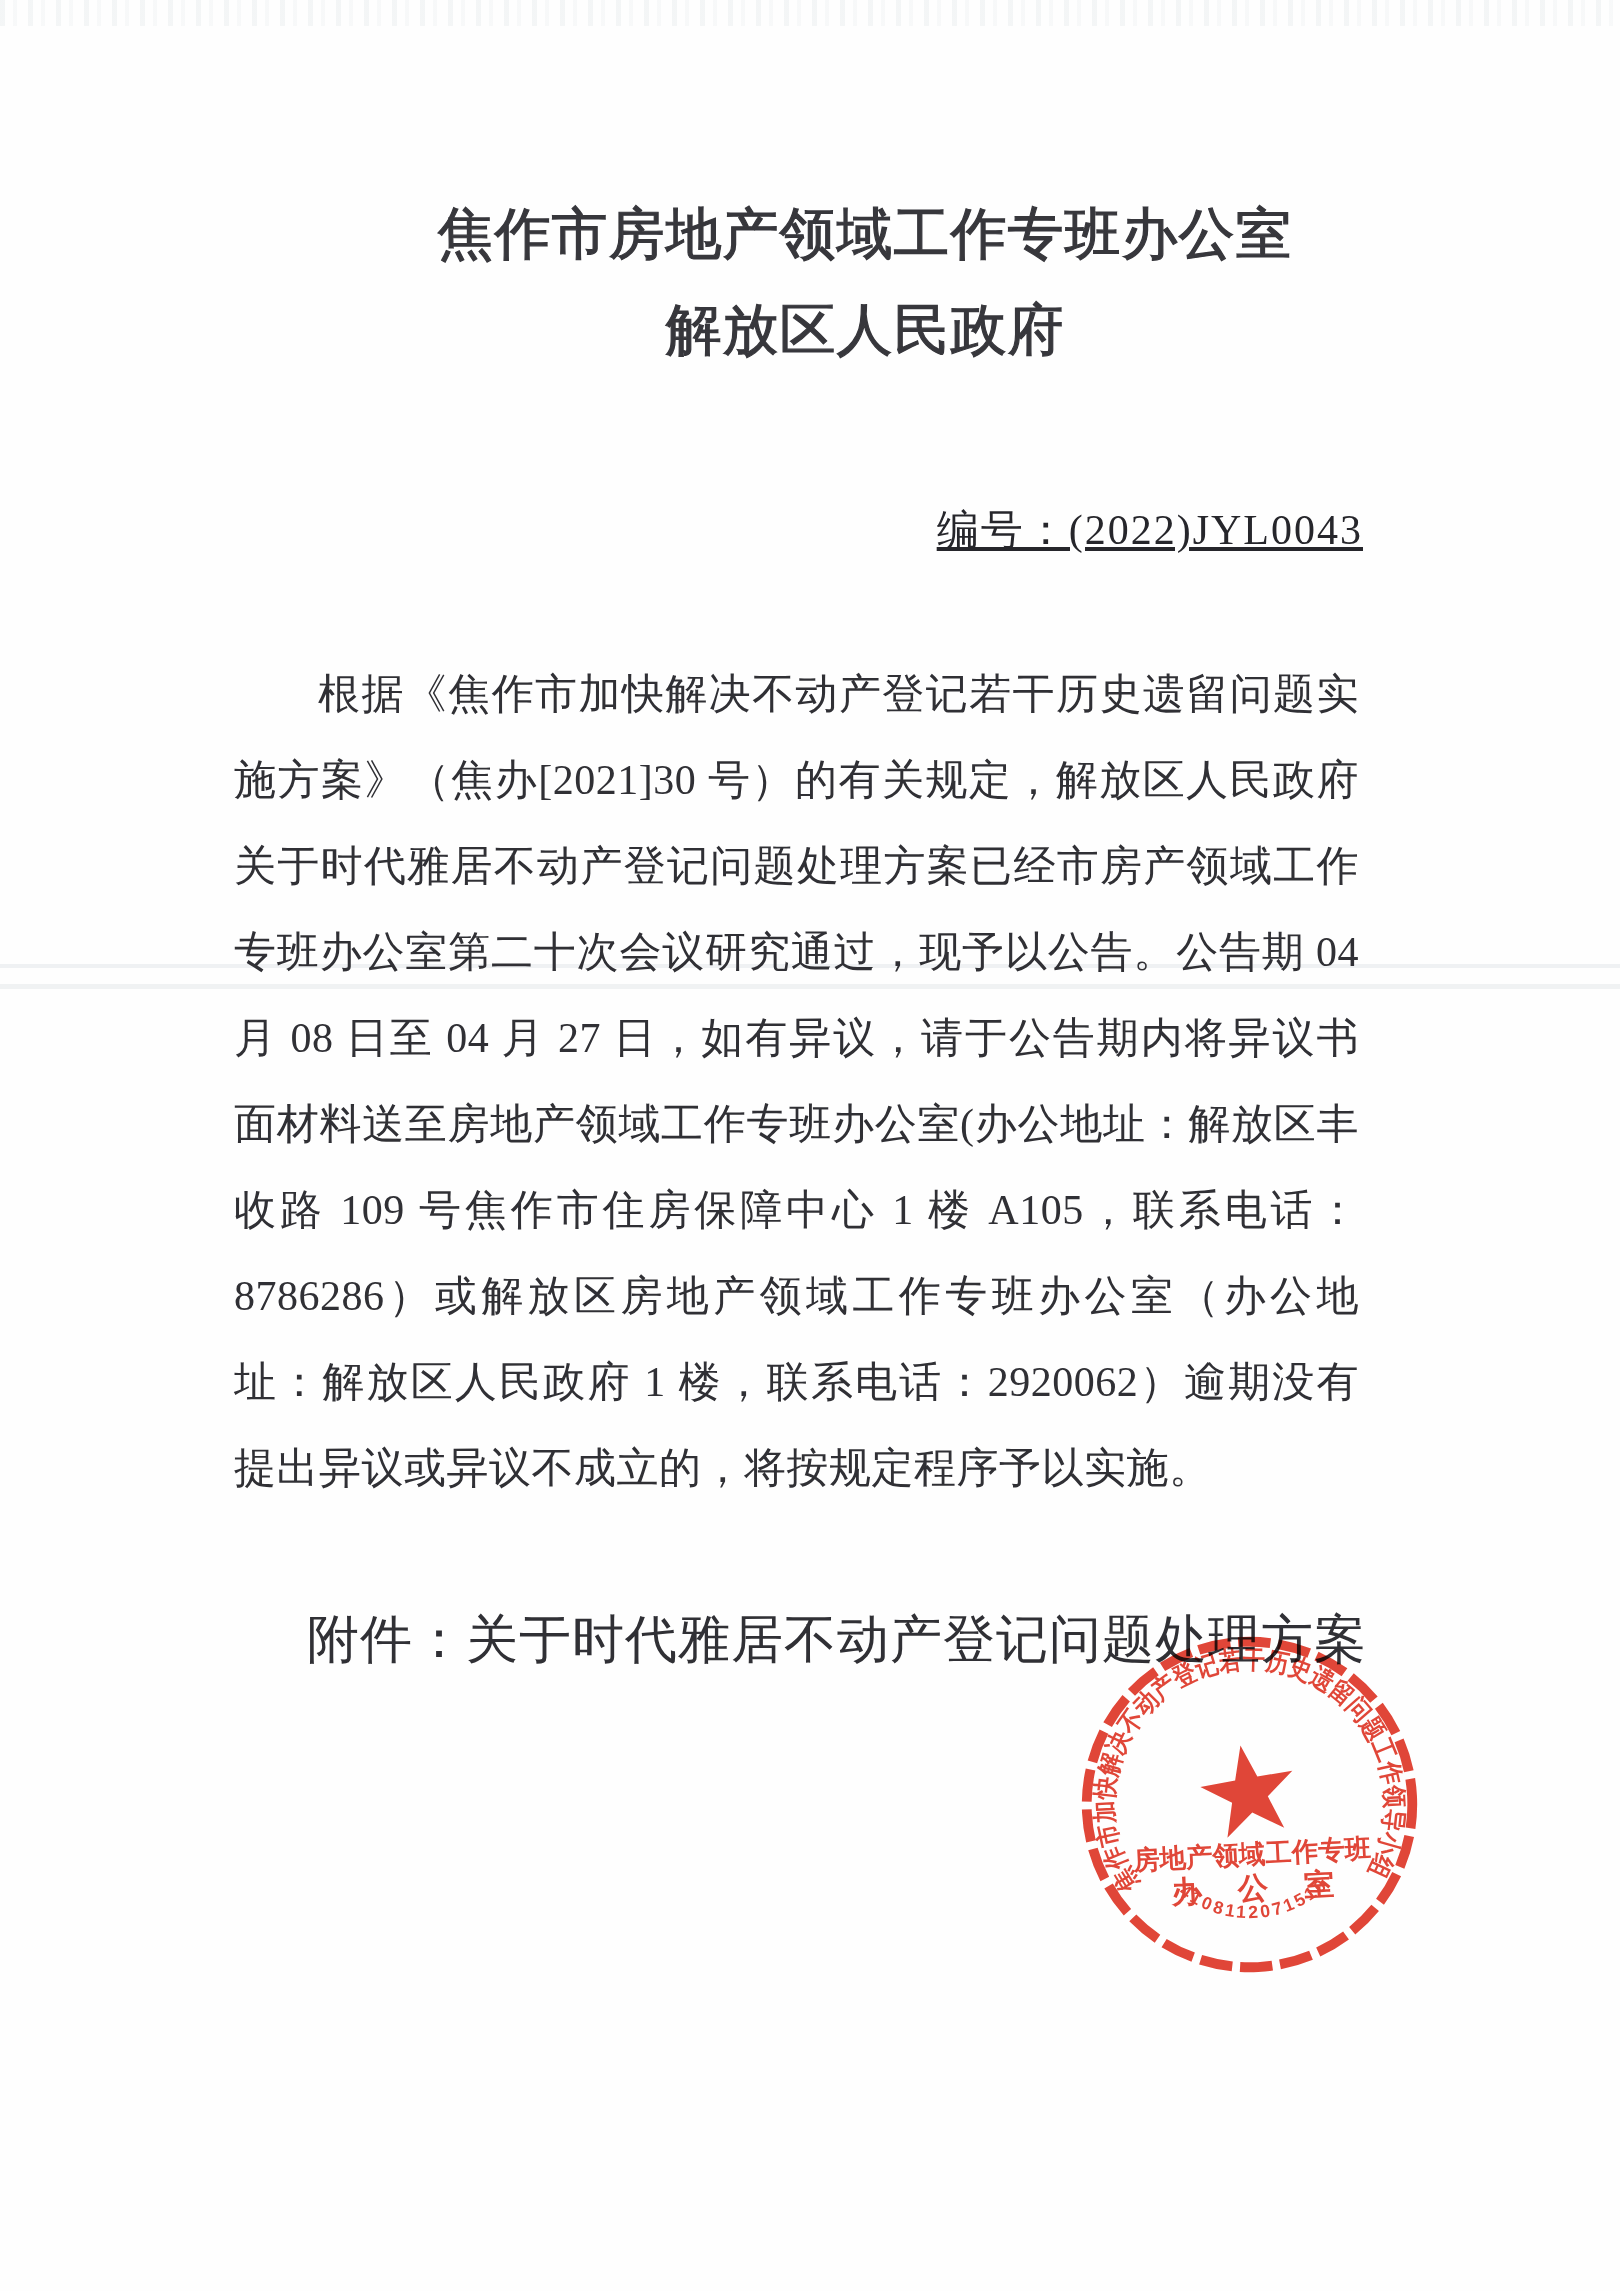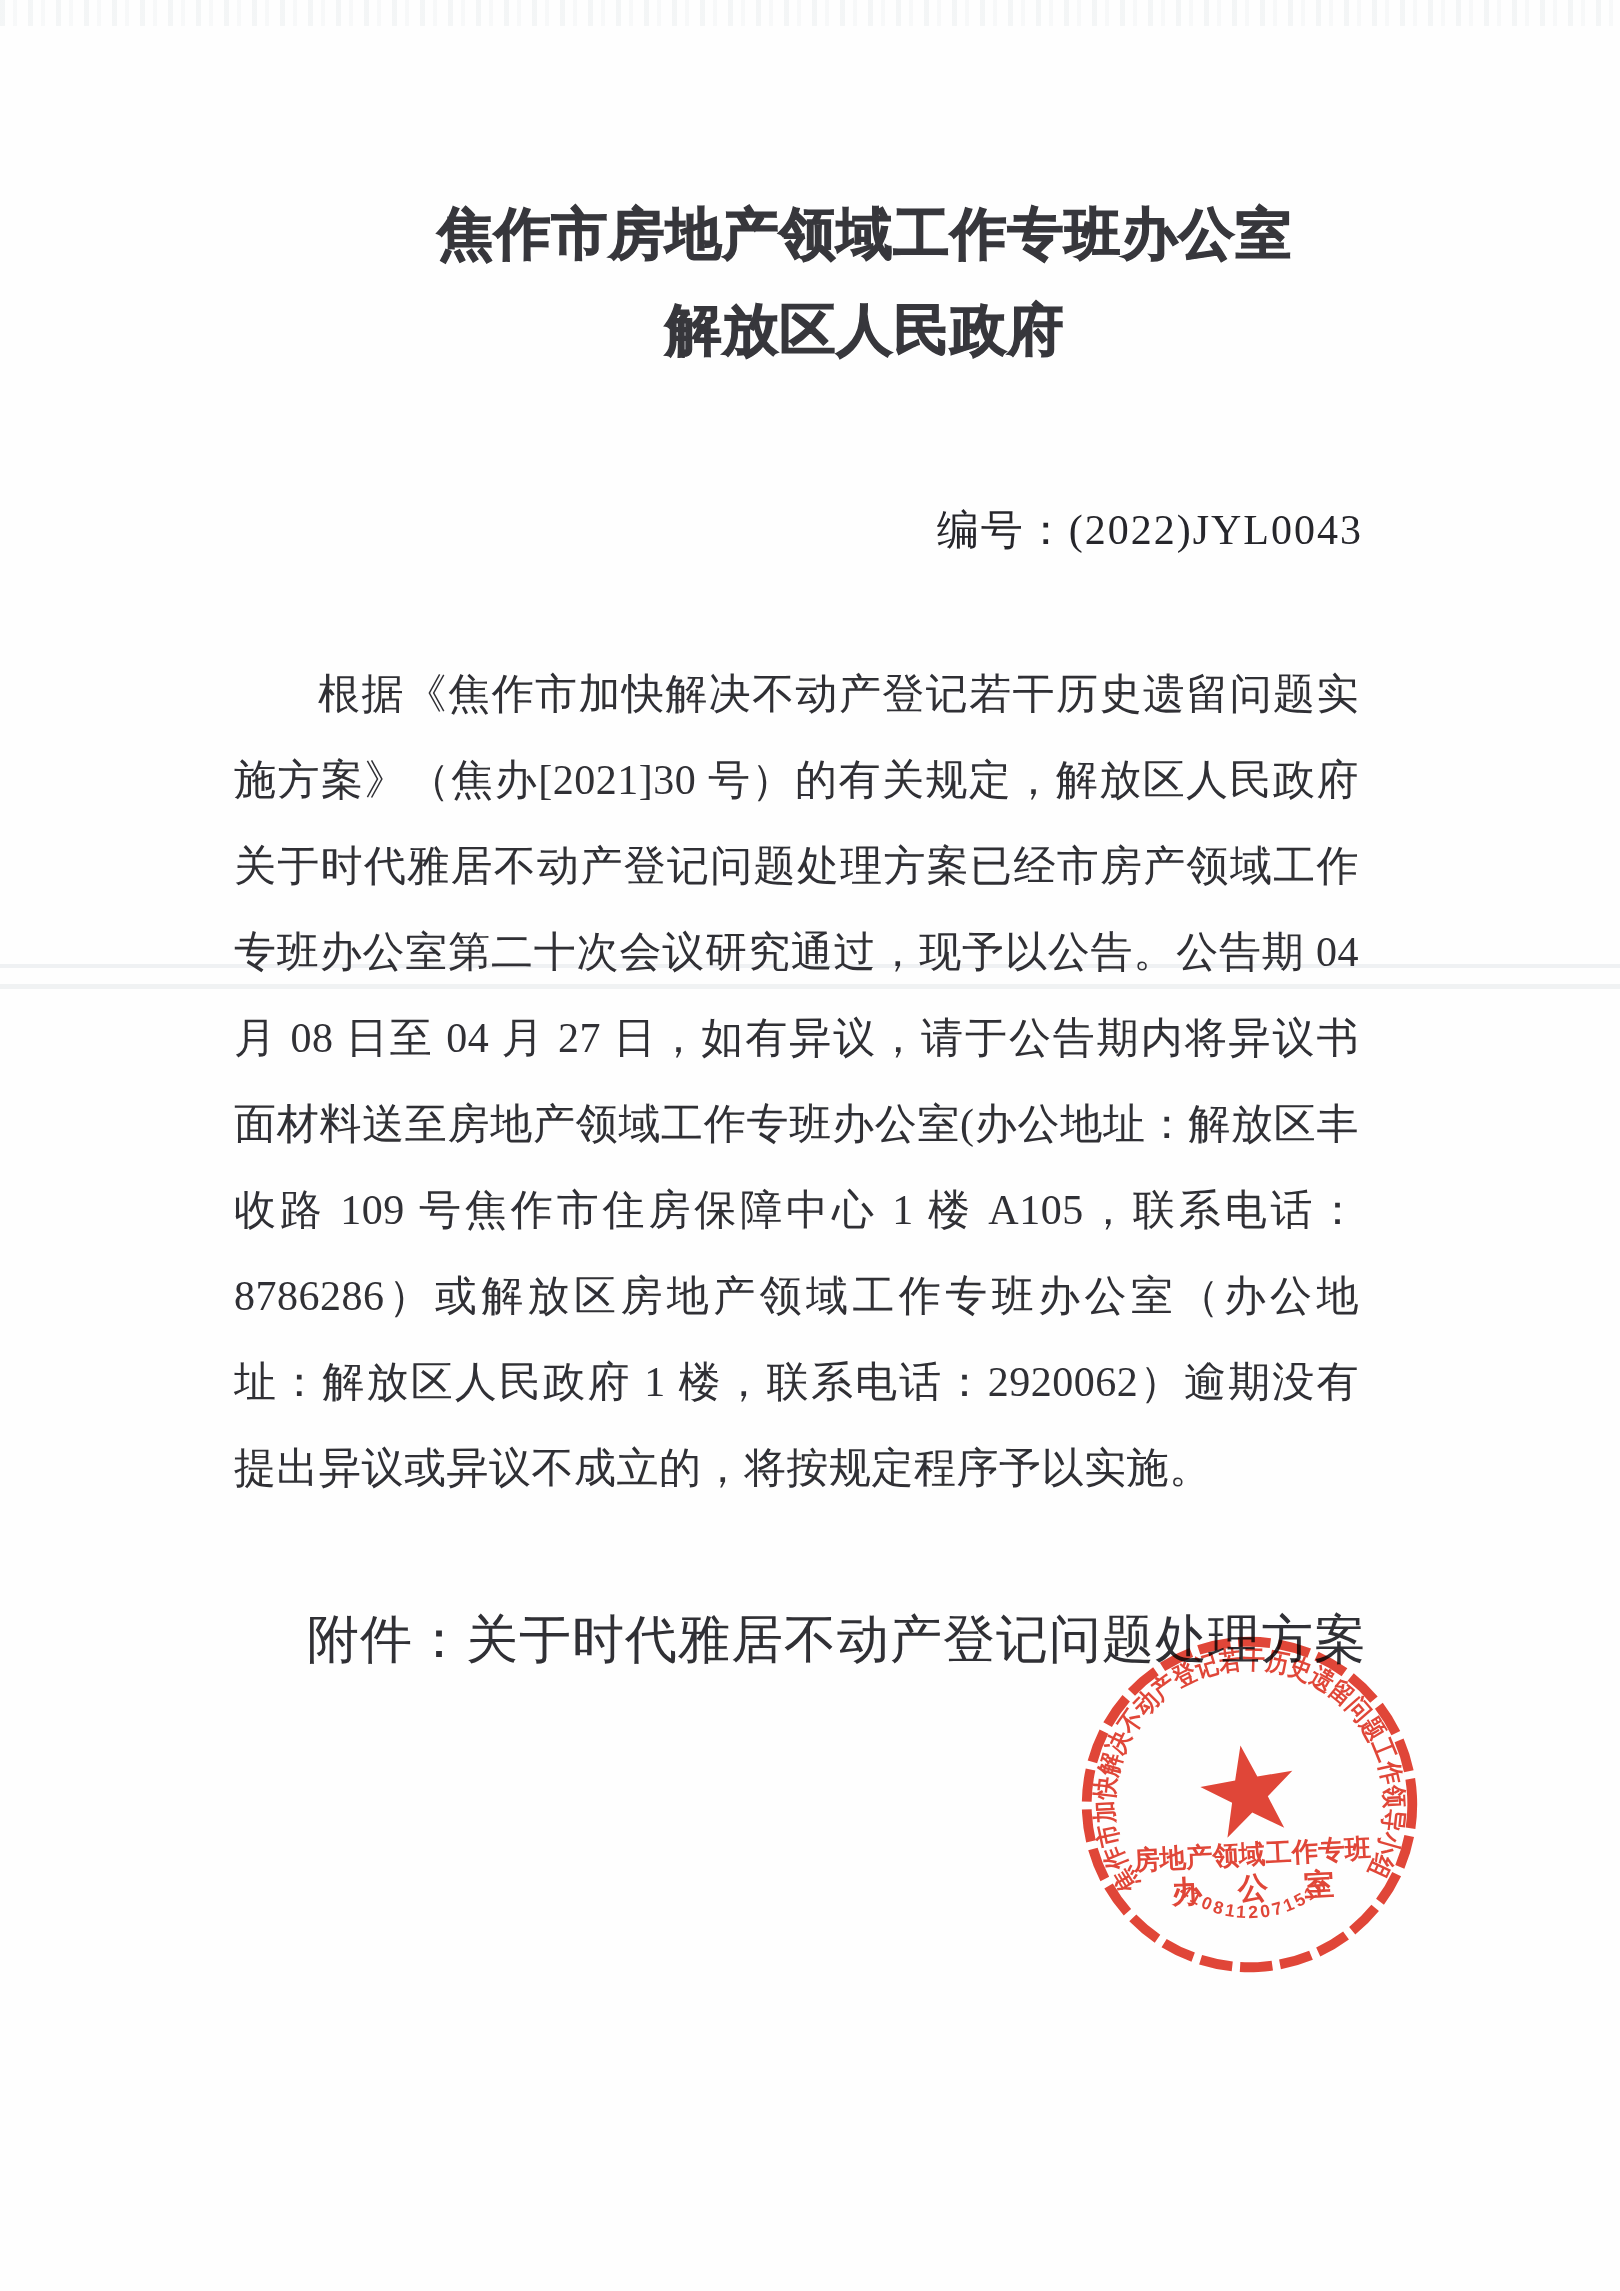--- a/index.html
+++ b/index.html
@@ -24,34 +24,35 @@
   .title-block {
     position: absolute;
     top: 186px;
     left: 0;
     width: 100%;
     padding-left: 110px;
     box-sizing: border-box;
     text-align: center;
     color: #37373c;
     font-family: "Liberation Sans", sans-serif;
-    font-weight: 700;
+    font-weight: 400;
     font-size: 56px;
     line-height: 96px;
     letter-spacing: 1px;
     -webkit-text-stroke: 1.2px #37373c;
   }
   .doc-number {
     position: absolute;
     top: 502px;
     right: 257px;
     font-size: 42px;
     color: #26262b;
     letter-spacing: 2px;
     white-space: nowrap;
+    text-decoration: underline;
   }
   .body-text {
     position: absolute;
     top: 640px;
     left: 223px;
     width: 1147px;
     font-size: 42px;
     line-height: 86px;
     color: #303035;
     text-align: justify;

